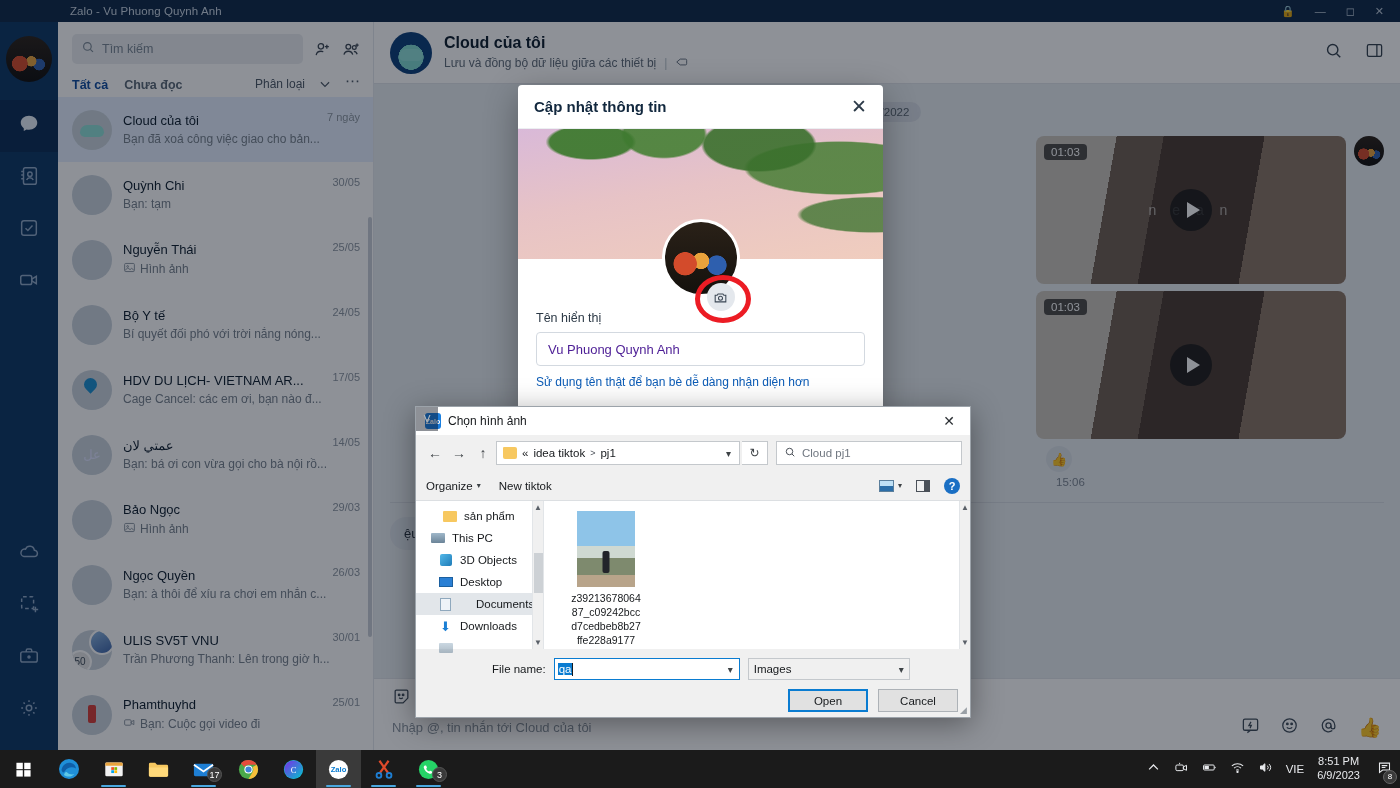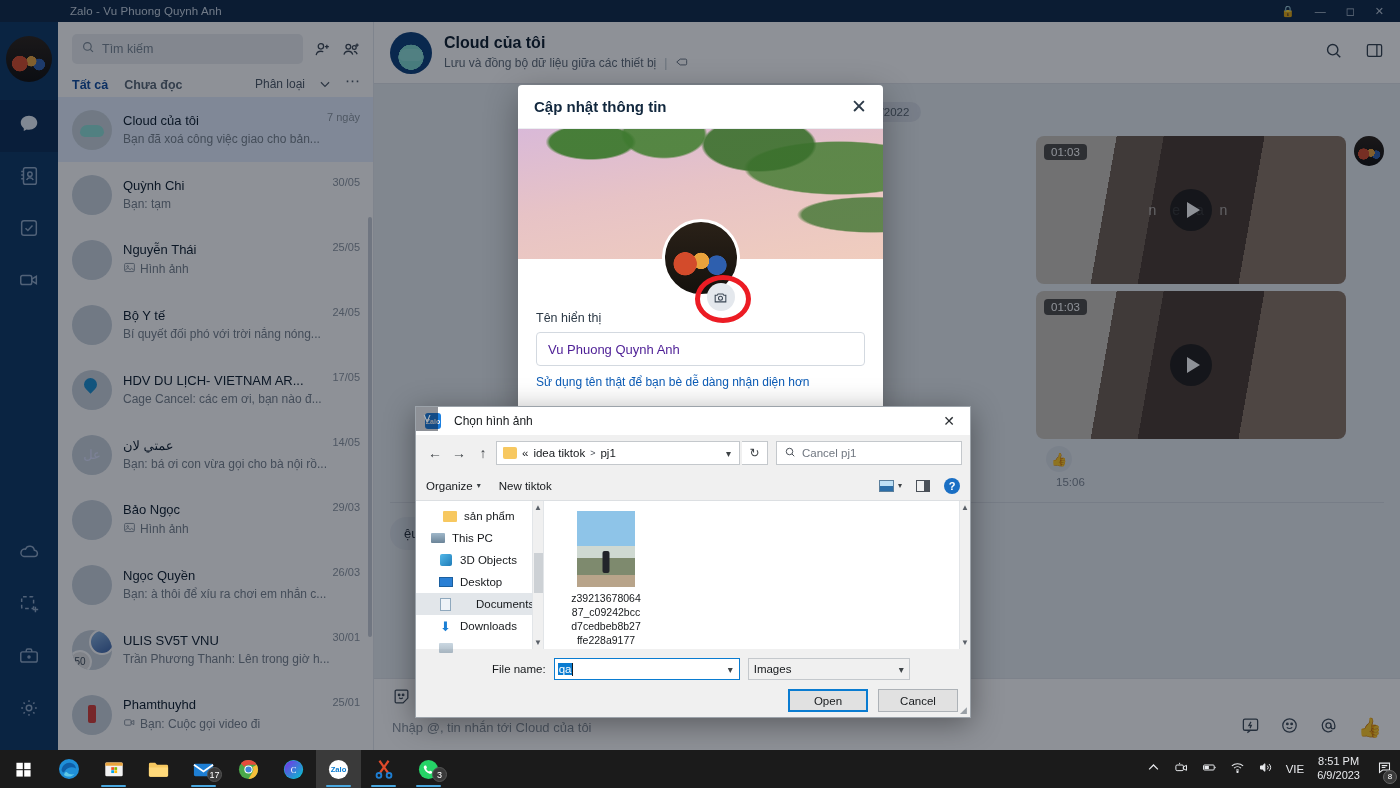--- a/index.html
+++ b/index.html
@@ -245,21 +245,21 @@
   }
   .fld-hint { font-size: 12px; color: #0b5bb5; margin-top: 9px; }
 
   
   .fpick {
     position: absolute; left: 415px; top: 406px; width: 556px; height: 312px;
     background: #f0f0f0; border: 1px solid #9ca3aa; box-shadow: 0 6px 28px rgba(0,0,0,.38);
     font-family: "Liberation Sans", sans-serif;
   }
   .fp-title {
-    height: 28px; background: #fff; display: flex; align-items: center; padding: 0 6px 0 9px; gap: 13px;
+    height: 28px; background: #fff; display: flex; align-items: center; padding: 0 6px 0 9px; gap: 7px;
   }
   .fp-title .zico {
     width: 16px; height: 16px; border-radius: 3px; background: #1a7fe0; color: #fff;
     font-size: 7px; display: flex; align-items: center; justify-content: center; font-weight: 700;
   }
   .fp-title .t { font-size: 12px; color: #16191c; }
   .fp-title .x { margin-left: auto; font-size: 14px; color: #2b2f33; padding: 0 9px; }
 
   .fp-nav { height: 36px; display: flex; align-items: center; gap: 2px; padding: 0 8px; background: #f0f0f0; }
   .nav-arrow { width: 22px; height: 24px; display: flex; align-items: center; justify-content: center;
@@ -830,21 +830,21 @@
         <span class="down">▾</span>
       </div>
       <div class="refresh">↻</div>
       <div class="fsearch">
         <span>
           <svg viewBox="0 0 24 24" fill="none" stroke="currentColor" stroke-width="2">
               <circle cx="11" cy="11" r="6.5"></circle>
               <path d="M16 16l4.5 4.5"></path>
             </svg>
         </span>
-        <span class="ph">Cancel pj1</span>
+        <span class="ph">Cloud pj1</span>
       </div>
     </div>
 
     <div class="fp-cmd">
       <div class="item">
         <span>Organize</span>
         <span class="caret">▾</span>
       </div>
       <div class="item">
         <span>New tiktok</span>

